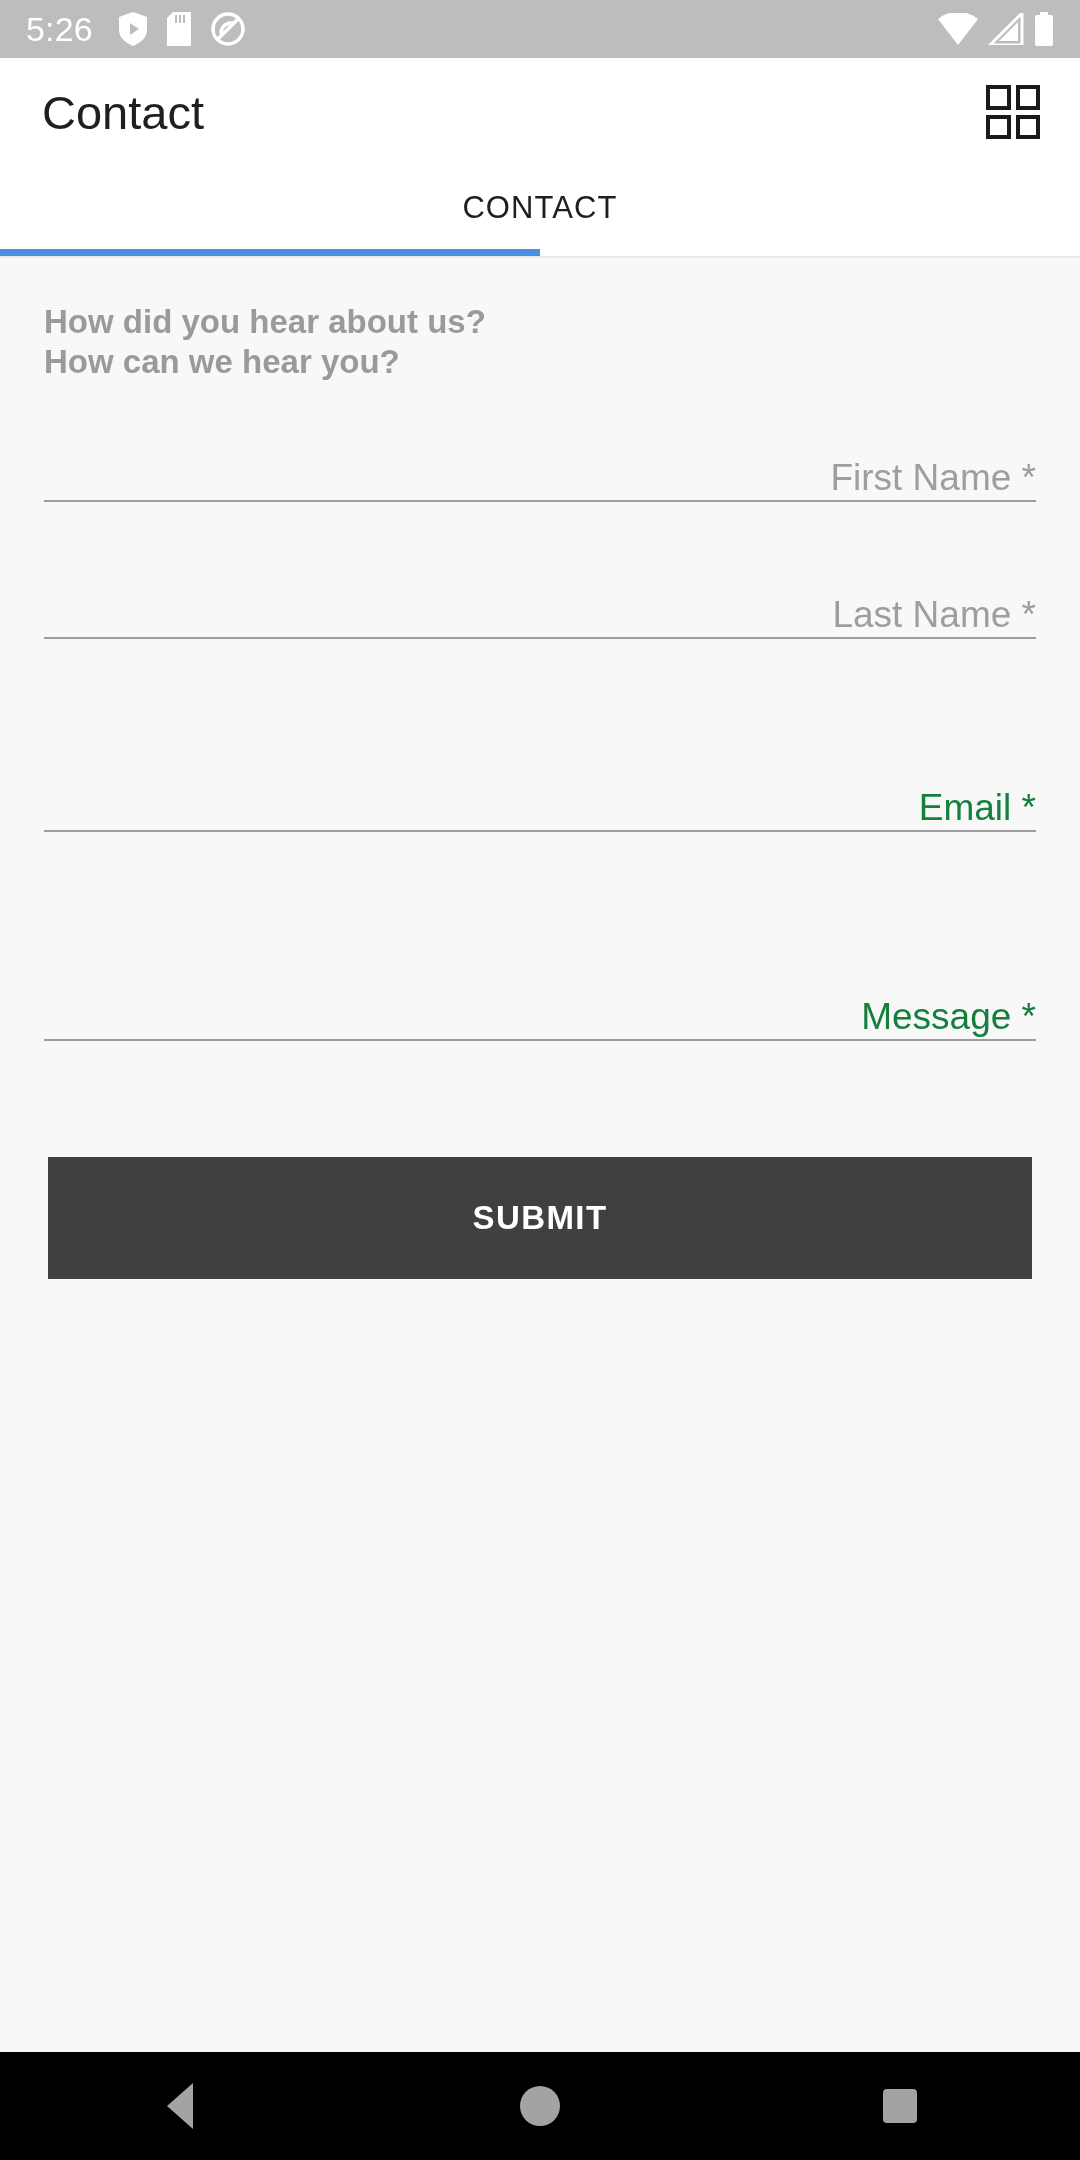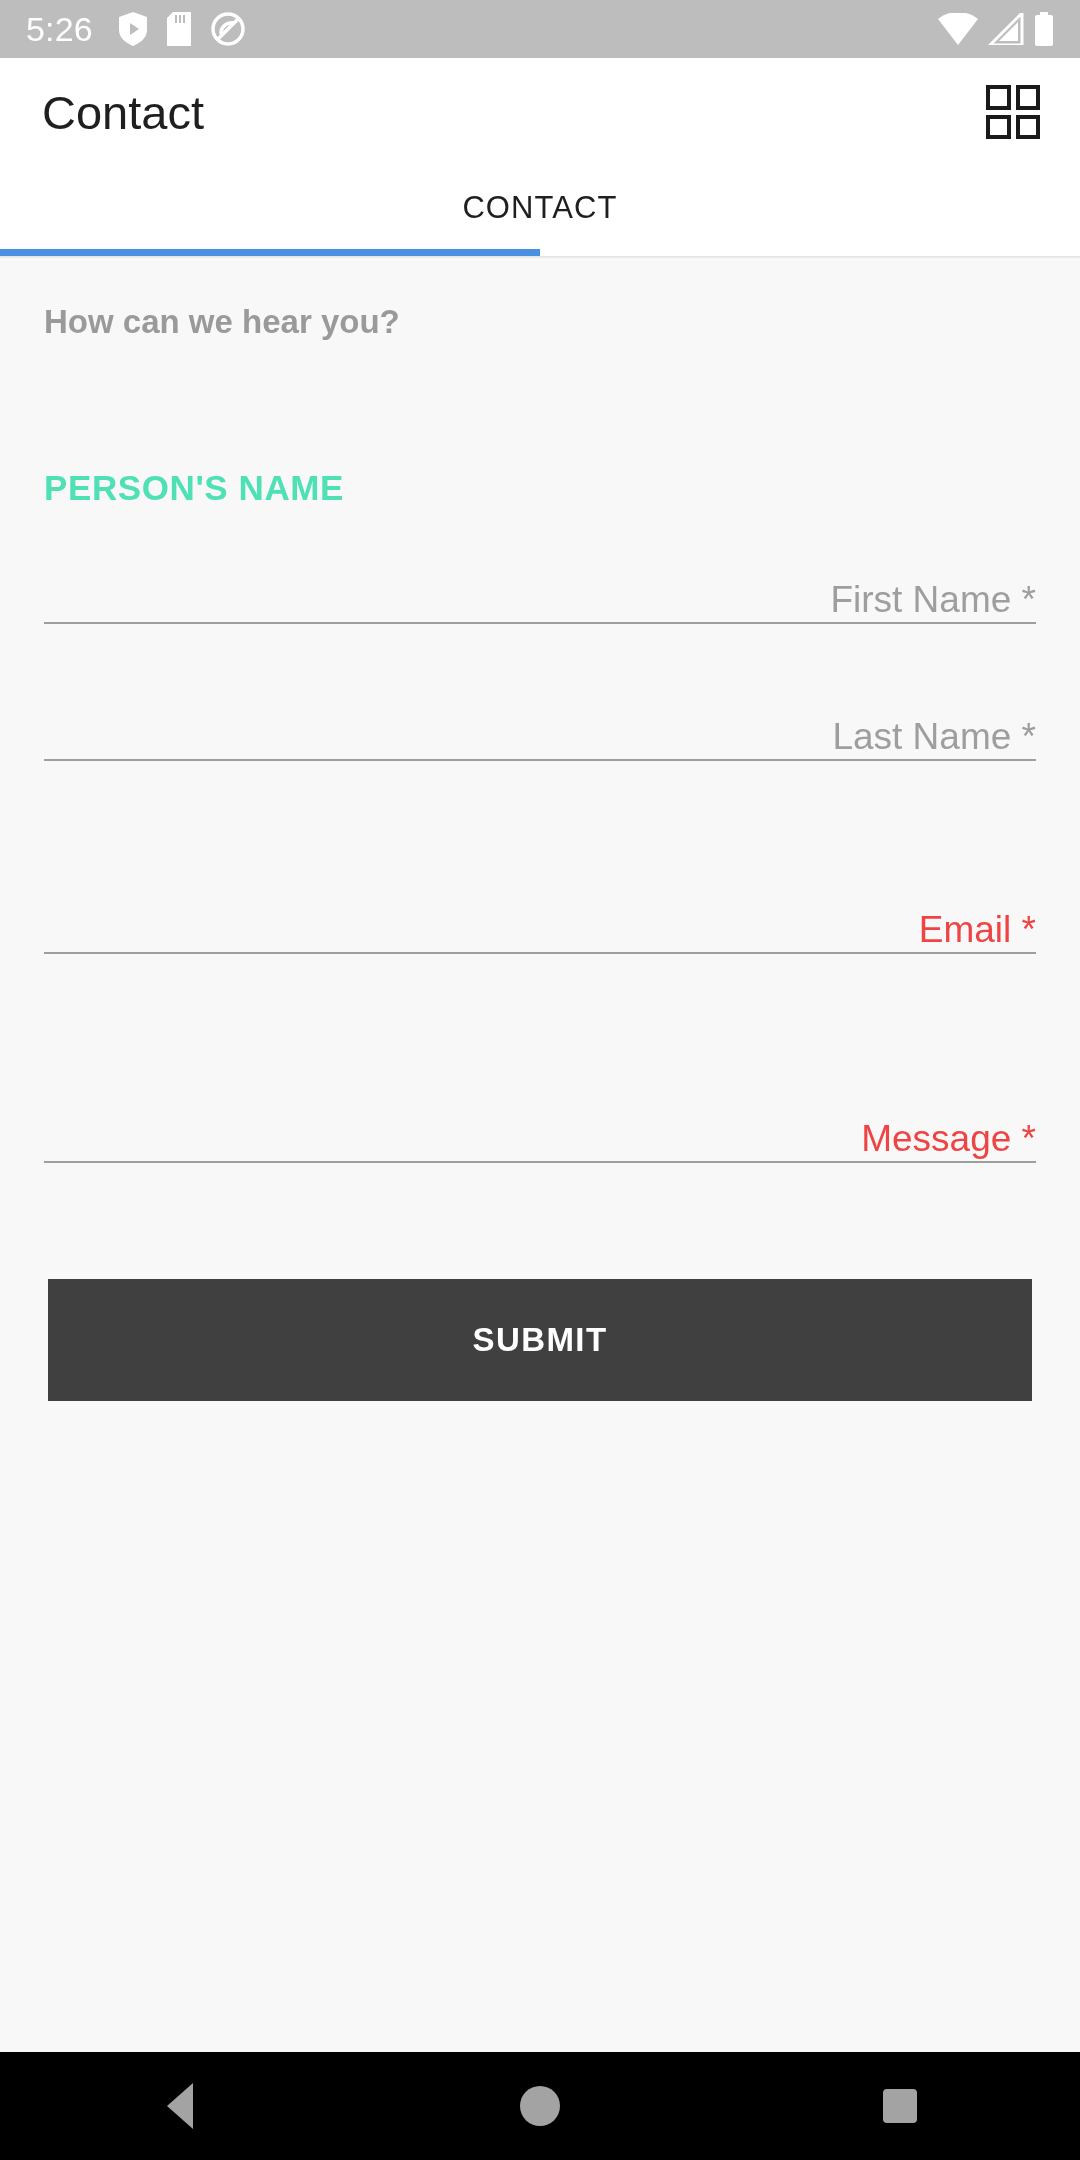--- a/index.html
+++ b/index.html
@@ -168,21 +168,21 @@
   .field {
     position: relative;
   }
   .field-label {
     font-size: 37px;
     color: #9e9e9e;
     line-height: 1;
     padding-bottom: 4px;
     text-align: right;
   }
-  .field-label.accent { color: #ef4444; }
+  .field-label.accent { color: #15803d; }
   .field-rule {
     height: 2px;
     background: #9e9e9e;
   }
   .field.f-first  { margin-top: 76px; }
   .field.f-last   { margin-top: 94px; }
   .field.f-email  { margin-top: 150px; }
   .field.f-msg    { margin-top: 166px; }
 
   .submit-wrap {
@@ -292,24 +292,24 @@
   <div class="tab-bar">
     <div class="tab active">CONTACT</div>
     <div class="tab-indicator"></div>
   </div>
   <div class="tab-shadow"></div>
 
   <div class="content">
 
 
     <div class="form-desc">
+      <span>How did you hear about us?</span>
       <span>How can we hear you?</span>
     </div>
 
-    <div class="section-label">PERSON'S NAME</div>
 
     <div class="field f-first">
       <div class="field-label">First Name *</div>
       <div class="field-rule"></div>
     </div>
 
     <div class="field f-last">
       <div class="field-label">Last Name *</div>
       <div class="field-rule"></div>
     </div>

